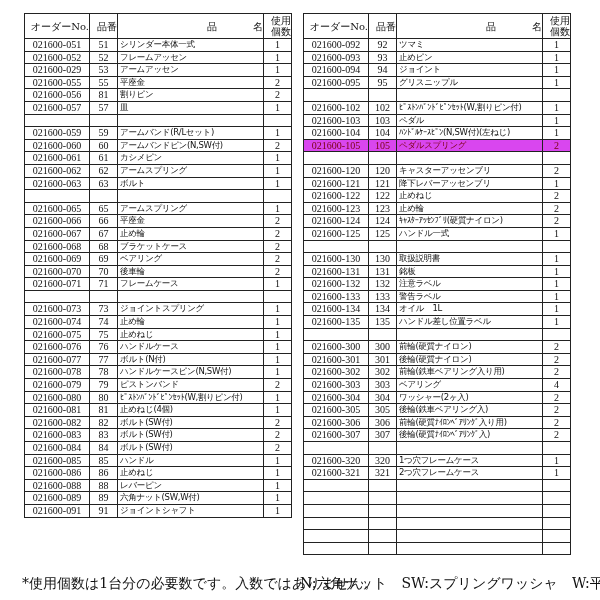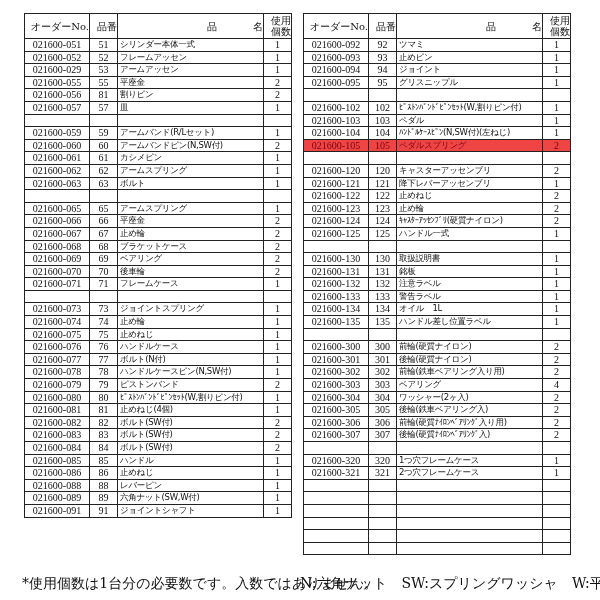--- a/index.html
+++ b/index.html
@@ -11,21 +11,21 @@
   #table-right { left:303px; }
   .parts-table th, .parts-table td { border:1.2px solid #222; padding:0; overflow:hidden; white-space:nowrap; }
   .parts-table th { height:24px; font-weight:normal; font-size:10px; line-height:11px; text-align:right; }
   .parts-table td { height:11.6px; font-size:9.5px; line-height:11.6px; }
   .col-order { width:65px; } .col-num { width:28px; } .col-name { width:146px; } .col-qty { width:28px; }
   td.c-order { text-align:center; font-family:"Liberation Serif", serif; font-size:10px; }
   td.c-num { text-align:center; font-family:"Liberation Serif", serif; font-size:10px; }
   td.c-name { text-align:left; padding-left:2px; font-family:"DejaVu Sans", sans-serif; font-size:8.5px; letter-spacing:-0.3px; }
   td.c-qty { text-align:center; font-family:"Liberation Serif", serif; font-size:10px; }
   th.h-name span.sp { display:inline-block; width:36px; }
-  tr.highlight td { background:#ef4444; color:#7a0010; }
+  tr.highlight td { background:#d946ef; color:#7a0010; }
   .footnote { position:absolute; top:575px; font-size:14px; font-family:"DejaVu Serif", serif; white-space:nowrap; }
   #footnote-left { left:22px; }
   #footnote-right { left:300px; }
 </style>
 </head>
 <body>
 
 <table class="parts-table" id="table-left">
   <colgroup>
       <col class="col-order">

